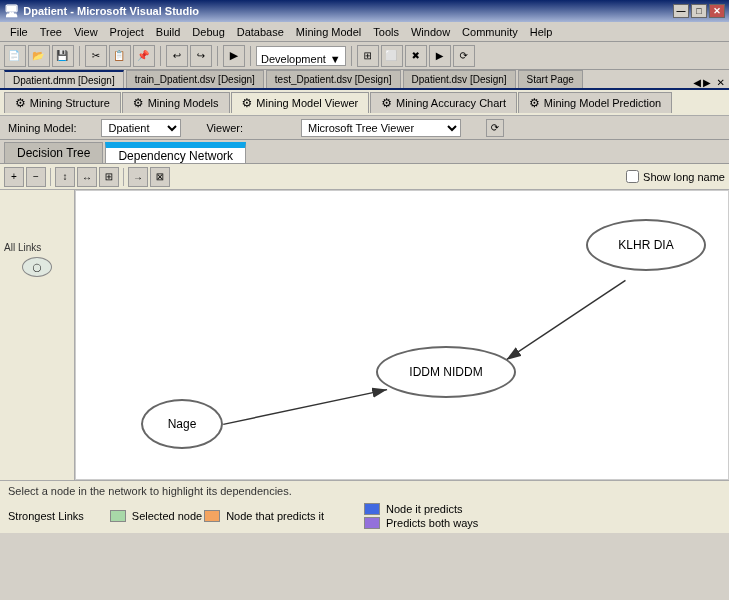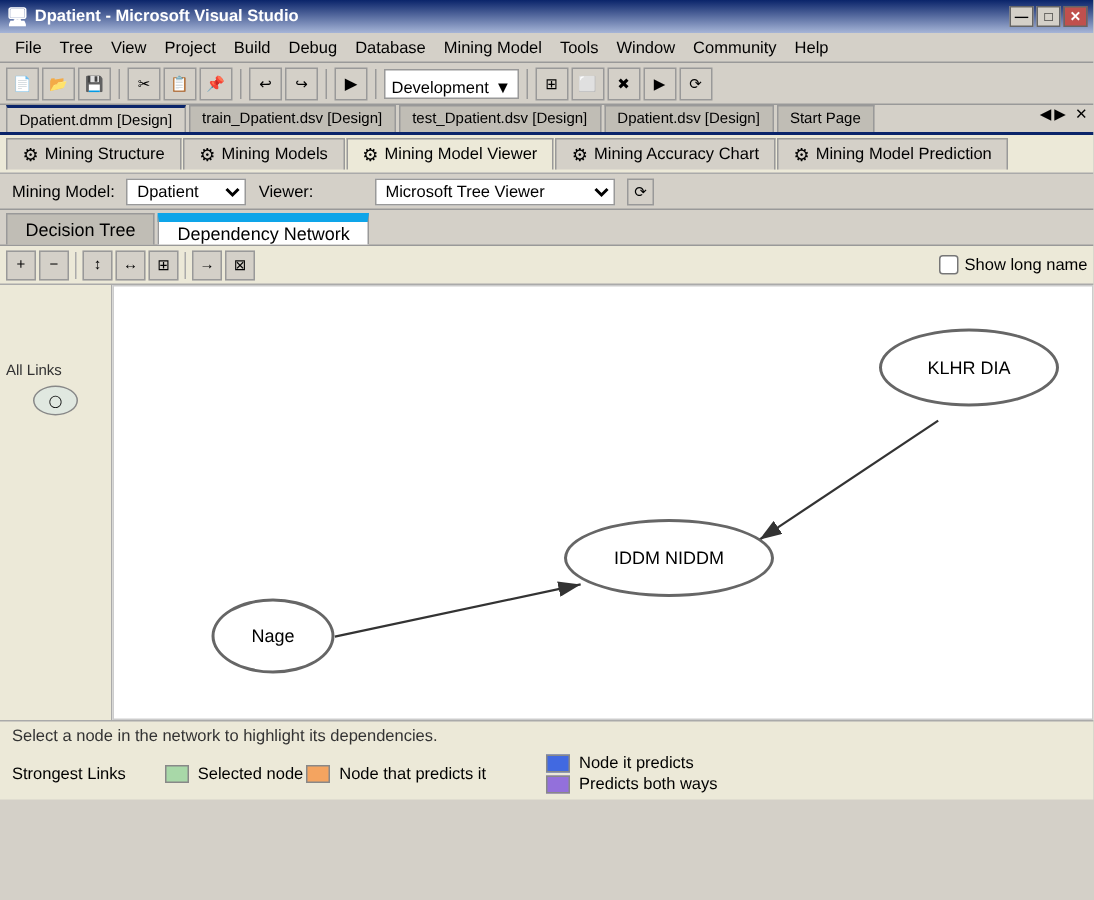--- a/index.html
+++ b/index.html
@@ -79,21 +79,21 @@
       border: 1px solid #999;
       display: flex; align-items: center; justify-content: center;
       cursor: pointer;
     }
 
     
     .doc-tabs {
       background: #d4d0c8;
       height: 20px;
       display: flex;
-      align-items: flex-start;
+      align-items: flex-end;
       padding: 0 4px;
       border-bottom: 2px solid #0a246a;
     }
     .doc-tab {
       height: 18px;
       padding: 0 8px;
       border: 1px solid #999;
       border-bottom: none;
       background: #c0bdb5;
       font-size: 10px;
@@ -105,21 +105,21 @@
     .doc-tab-controls { margin-left: auto; display: flex; gap: 2px; }
 
     
     .sub-toolbar {
       background: #d4d0c8;
       height: 24px;
       display: flex;
       align-items: center;
       padding: 2px 8px;
       border-bottom: 1px solid #999;
-      gap: 8px;
+      gap: 25px;
     }
     .sub-toolbar label { font-size: 11px; }
     .sub-toolbar select {
       height: 18px;
       font-size: 11px;
       background: white;
       border: 1px solid #999;
       padding: 0 2px;
     }
     .refresh-btn {

